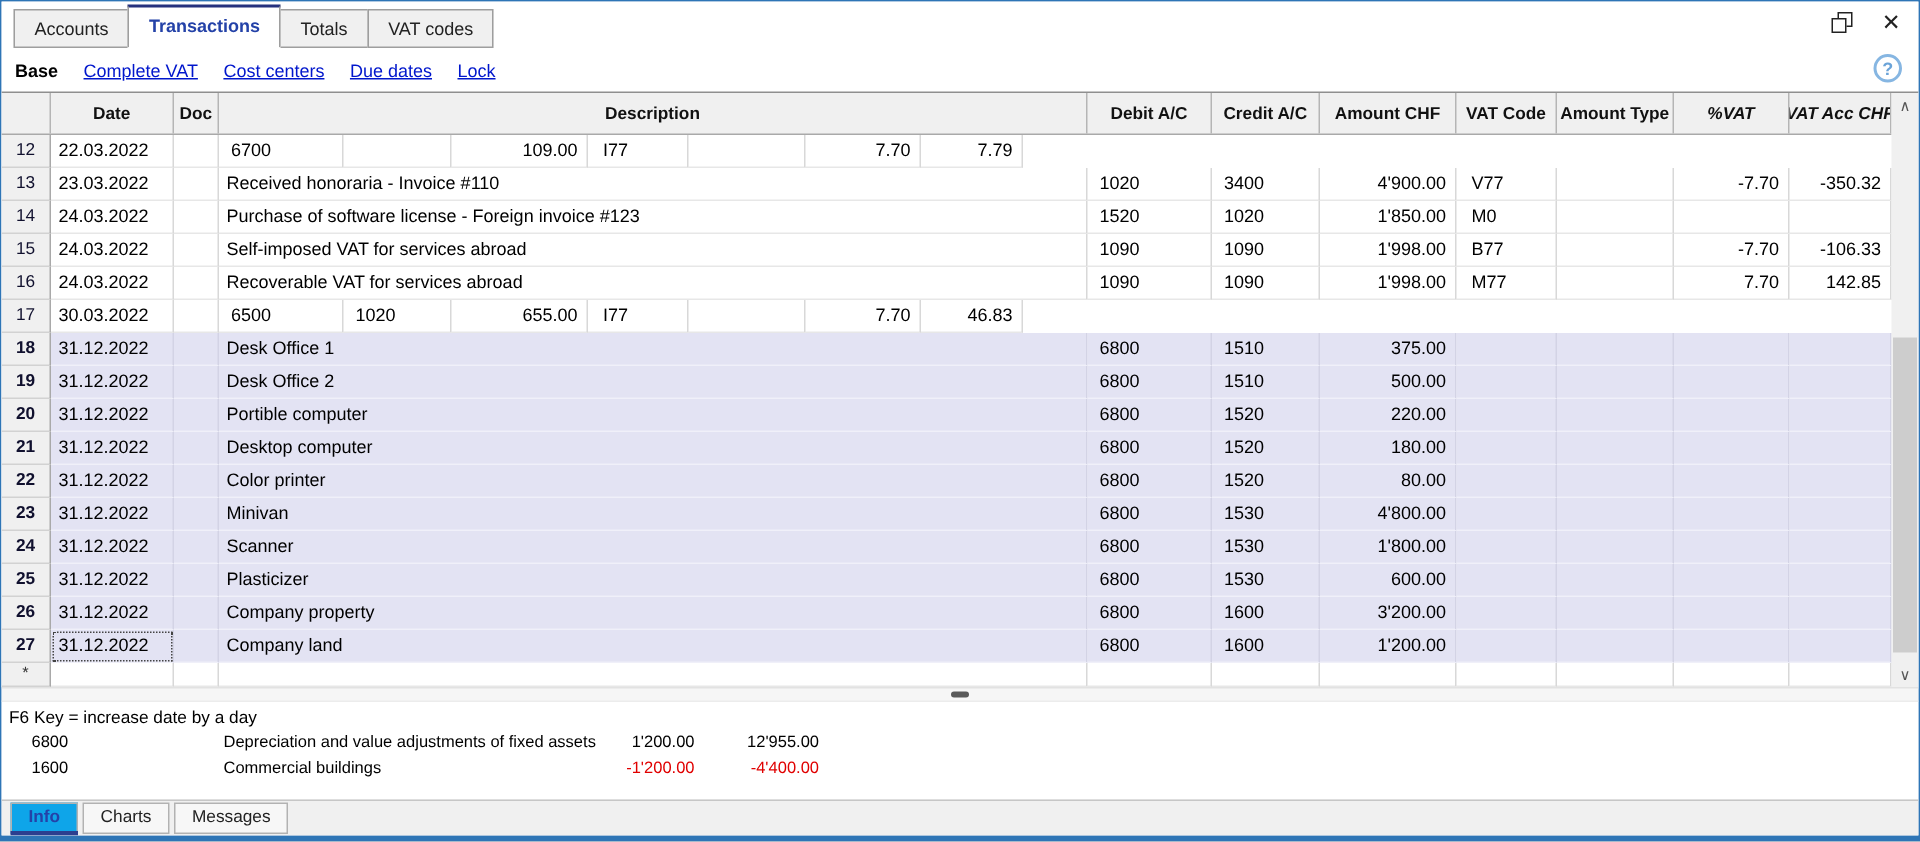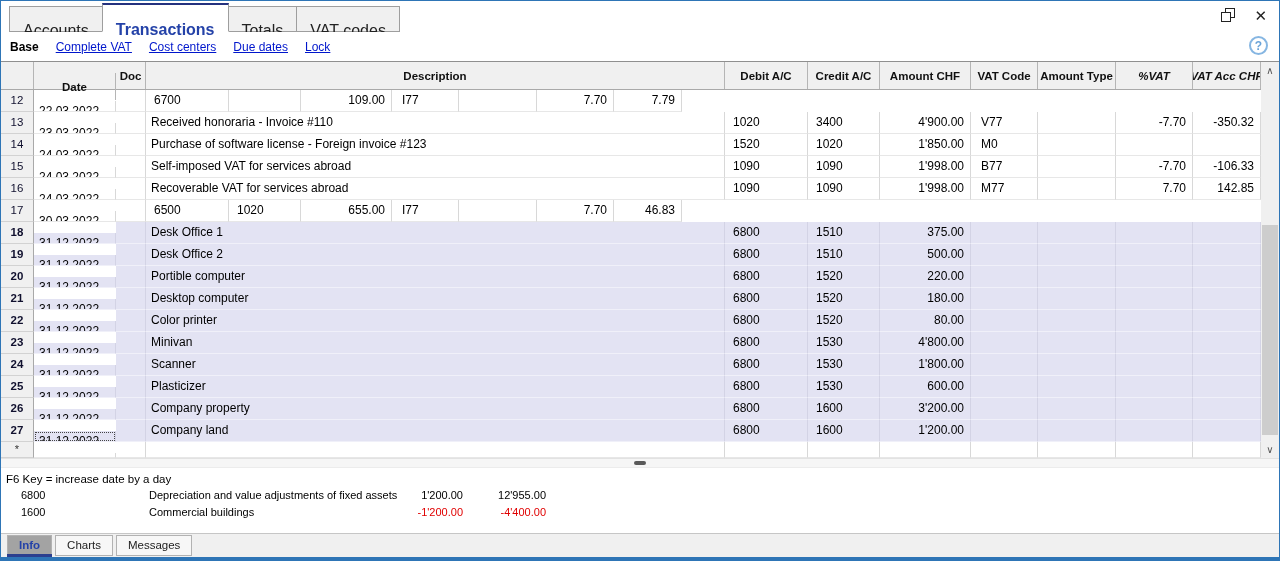--- a/index.html
+++ b/index.html
@@ -4,21 +4,21 @@
 <style>
   * { margin:0; padding:0; box-sizing:border-box; }
   body { background:#888; font-family:"Liberation Sans", sans-serif; }
   .window{
     width:1280px;height:561px;background:#fff;position:relative;
     border:1px solid #2e75b6;border-bottom-width:4px;
     display:flex;flex-direction:column;overflow:hidden;
   }
   
   .tabbar{height:31px;background:#fff;display:flex;align-items:flex-end;padding-left:8px;position:relative;flex:none;}
-  .tab{height:26px;line-height:24px;padding:12px 13px;font-size:16px;color:#222;
+  .tab{height:26px;line-height:24px;padding:0 13px;font-size:12px;color:#222;
        background:#f0f0f0;border:1px solid #9e9e9e;margin-right:-1px;cursor:default;}
   .tab.active{background:#fff;height:29px;line-height:25px;border-top:2px solid #25317e;
        color:#2442a8;font-weight:bold;border-bottom-color:#fff;position:relative;z-index:2;}
   .win-controls{position:absolute;right:12px;top:7px;display:flex;gap:18px;align-items:center;}
   .restore-btn{width:15px;height:15px;position:relative;}
   .restore-btn .sq-back{position:absolute;left:4px;top:0;width:10px;height:10px;border:1px solid #222;}
   .restore-btn .sq-front{position:absolute;left:0;top:4px;width:10px;height:10px;border:1px solid #222;background:#fff;}
   .close-btn{font-size:15px;color:#222;line-height:15px;}
   
   .toolbar{height:29px;display:flex;align-items:center;gap:17px;padding-left:9px;font-size:12px;background:#fff;position:relative;flex:none;}
@@ -36,21 +36,21 @@
   .trow{display:flex;height:22px;font-size:12px;line-height:21px;background:#fff;}
   .trow .cell{border-right:1px solid #d8d8d8;border-bottom:1px solid #e7e7e7;overflow:hidden;white-space:nowrap;color:#000;}
   .trow .num{background:#f0f0f0;text-align:center;font-size:11.5px;color:#10102e;
        border-right:1px solid #a9a9a9;border-bottom:1px solid #d2d2d2;}
   .trow.hl .cell{background:#e3e3f3;border-bottom-color:#f0f0f9;border-right-color:#d3d3e5;}
   .trow.hl .num{background:#f0f0f0;border-right-color:#a9a9a9;border-bottom-color:#d2d2d2;}
   .boldnum{font-weight:bold;}
   .star-row{height:16px;line-height:15px;}
   .star-row .num{color:#333;font-size:11px;}
   .col-num{width:33px;flex:none;}
-  .col-date{width:82px;flex:none;margin-top:11px;}
+  .col-date{width:82px;flex:none;}
   .col-doc{width:30px;flex:none;}
   .col-desc{width:579px;flex:none;}
   .col-debit{width:83px;flex:none;}
   .col-credit{width:72px;flex:none;}
   .col-amount{width:91px;flex:none;}
   .col-vatcode{width:67px;flex:none;}
   .col-amtype{width:78px;flex:none;}
   .col-pvat{width:77px;flex:none;}
   .col-vatacc{width:68px;flex:none;}
   .a-l{padding-left:5px;}
@@ -74,21 +74,21 @@
   .info{flex:1;background:#fff;padding-top:3px;font-size:11.5px;overflow:hidden;}
   .hint{padding-left:5px;height:16px;line-height:16px;color:#000;}
   .irow{display:grid;grid-template-columns:128px 252px 62px 83px;padding-left:20px;height:17px;line-height:17px;font-size:11px;}
   .irow .idesc{white-space:nowrap;overflow:visible;}
   .irow .amt,.irow .bal{text-align:right;white-space:nowrap;}
   .irow.negrow .amt,.irow.negrow .bal{color:#e00000;}
   
   .bottombar{height:24px;background:#f0f0f0;border-top:1px solid #c6c6c6;display:flex;align-items:flex-start;padding-left:6px;flex:none;}
   .btab{height:21px;line-height:19px;margin-top:1px;padding:0 11px;font-size:11.5px;color:#222;
        background:#f7f7f7;border:1px solid #b2b2b2;margin-right:3px;position:relative;}
-  .btab.active{background:#a3a3a3;color:#2442a8;font-weight:bold;}
+  .btab.active{background:#0ea5e9;color:#2442a8;font-weight:bold;}
   .btab.active::after{content:"";position:absolute;left:-1px;right:-1px;bottom:-2px;height:3px;background:#2c3f8f;}
 </style>
 </head>
 <body>
 
 <div class="window">
 
   <div class="tabbar">
     <div class="tab">Accounts</div>
     <div class="tab active">Transactions</div>

